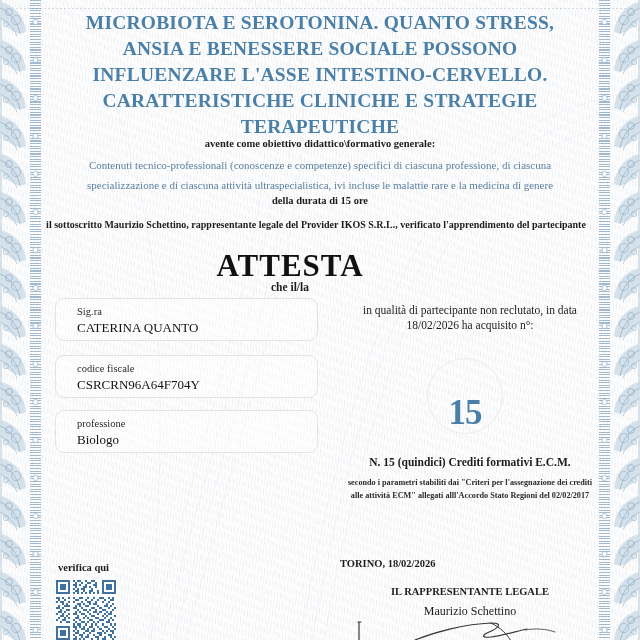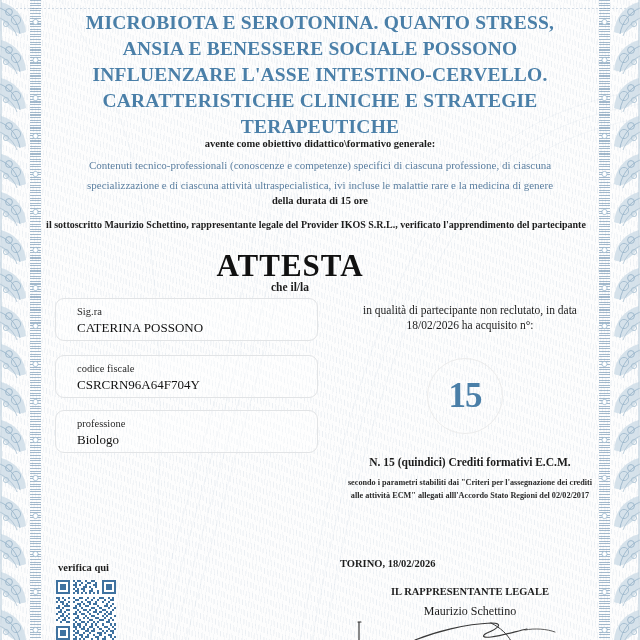--- a/index.html
+++ b/index.html
@@ -96,21 +96,21 @@
   .field .lbl{font-size:10.5px;color:#2a2a2a;line-height:13px;}
   .field .val{font-size:13px;color:#111;line-height:17px;margin-top:1px;}
   
   .qualita{
     position:absolute;left:345px;width:250px;top:303px;
     text-align:center;font-size:11.5px;line-height:15px;color:#1c1c1c;
   }
   .credit-circle{
     position:absolute;left:427px;top:358px;width:74px;height:74px;
     border-radius:50%;border:1px solid #ececec;
-    display:flex;align-items:center;justify-content:center;
+    display:flex;align-items:flex-end;justify-content:center;
   }
   .credit-circle span{
     font-size:35px;font-weight:bold;color:#4a7fa8;letter-spacing:-1px;
   }
   .crediti-line{
     position:absolute;left:340px;width:260px;top:456px;
     text-align:center;font-size:11.5px;font-weight:bold;color:#1c1c1c;
   }
   .fineprint{
     position:absolute;left:345px;width:250px;top:477px;
@@ -288,21 +288,21 @@
     <div class="obiettivo">avente come obiettivo didattico\formativo generale:</div>
     <div class="contenuti">Contenuti tecnico-professionali (conoscenze e competenze) specifici di ciascuna professione, di ciascuna specializzazione e di ciascuna attività ultraspecialistica, ivi incluse le malattie rare e la medicina di genere</div>
     <div class="durata">della durata di 15 ore</div>
     <div class="sottoscritto">il sottoscritto Maurizio Schettino, rappresentante legale del Provider IKOS S.R.L., verificato l'apprendimento del partecipante</div>
 
     <div class="attesta">ATTESTA</div>
     <div class="cheilla">che il/la</div>
 
     <div class="field f1">
       <div class="lbl">Sig.ra</div>
-      <div class="val">CATERINA POSSONO</div>
+      <div class="val">CATERINA QUANTO</div>
     </div>
     <div class="field f2">
       <div class="lbl">codice fiscale</div>
       <div class="val">CSRCRN96A64F704Y</div>
     </div>
     <div class="field f3">
       <div class="lbl">professione</div>
       <div class="val">Biologo</div>
     </div>
 

